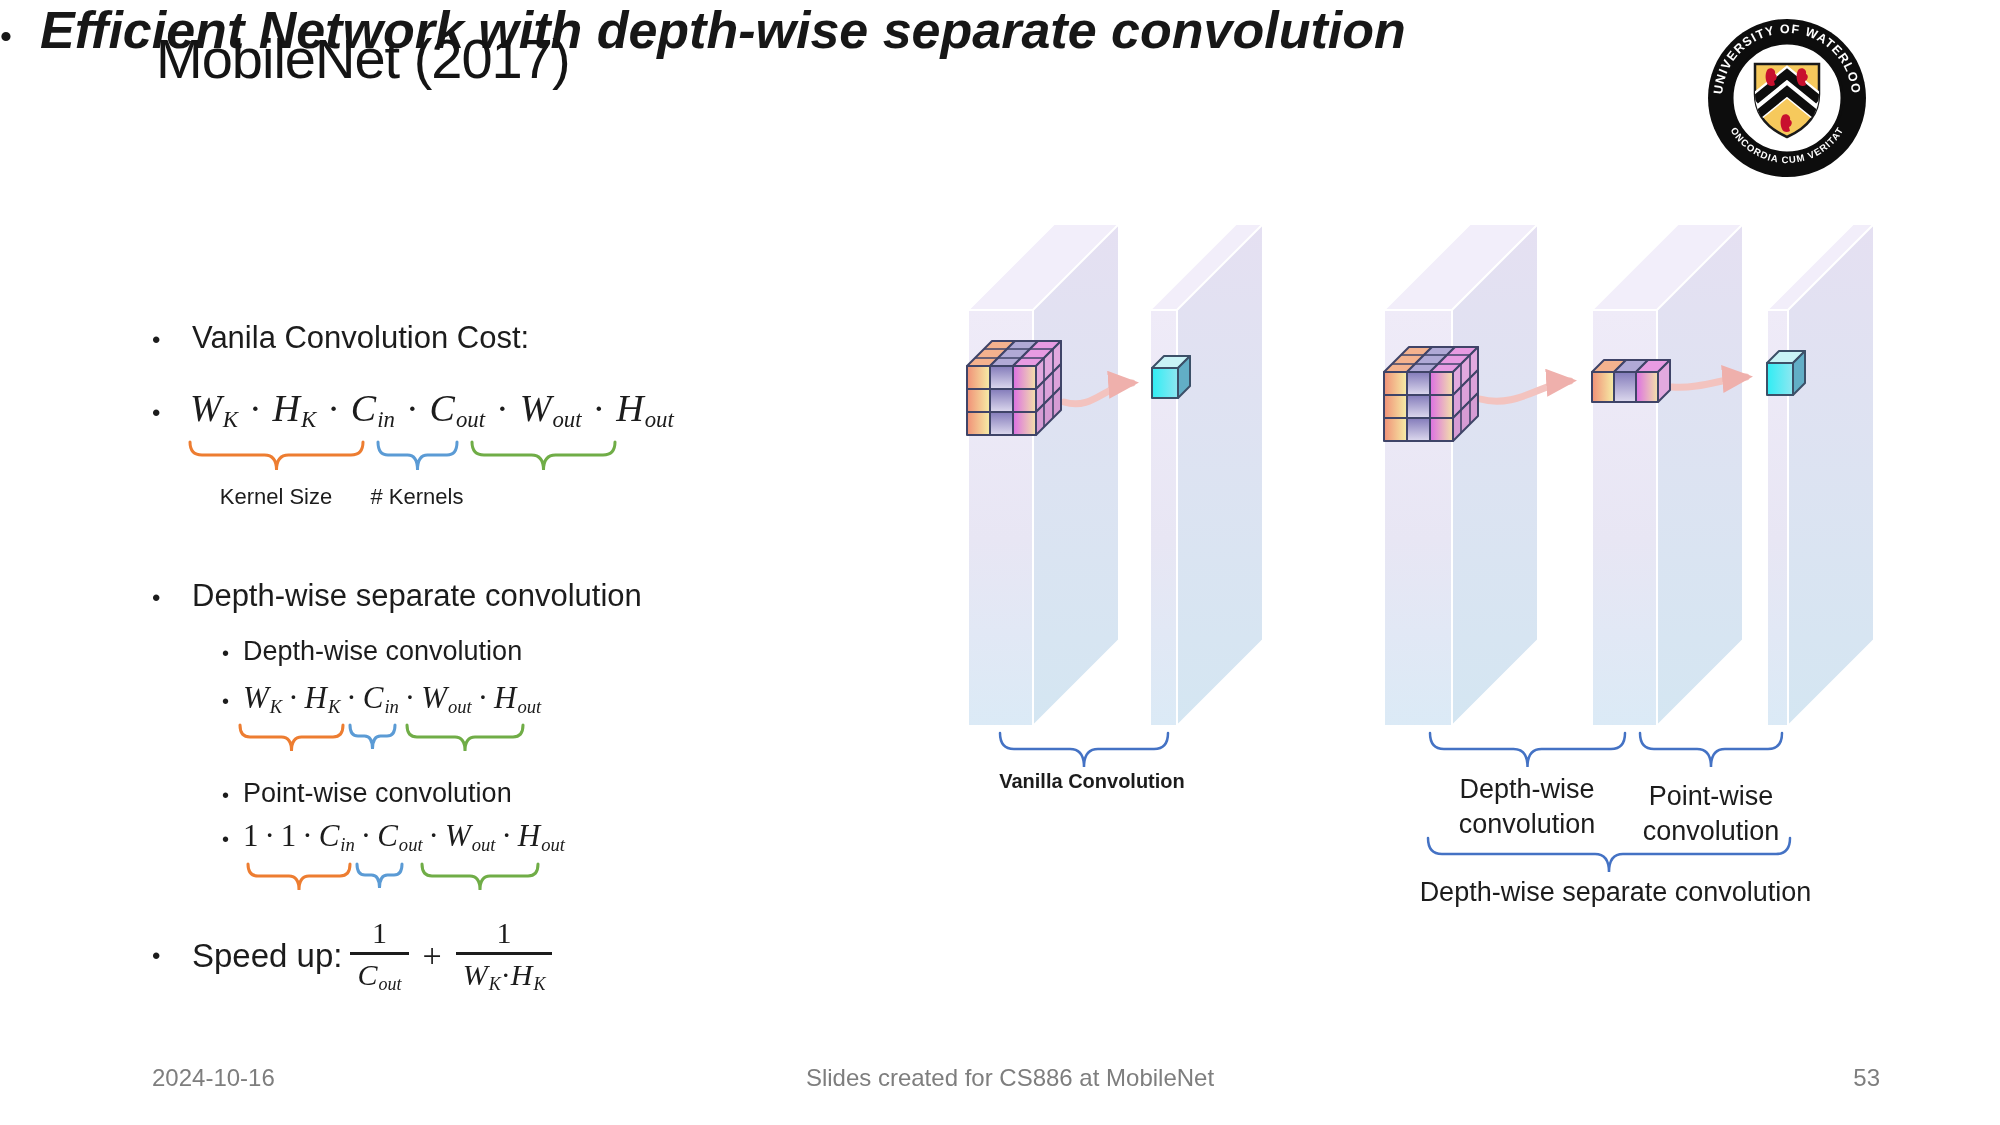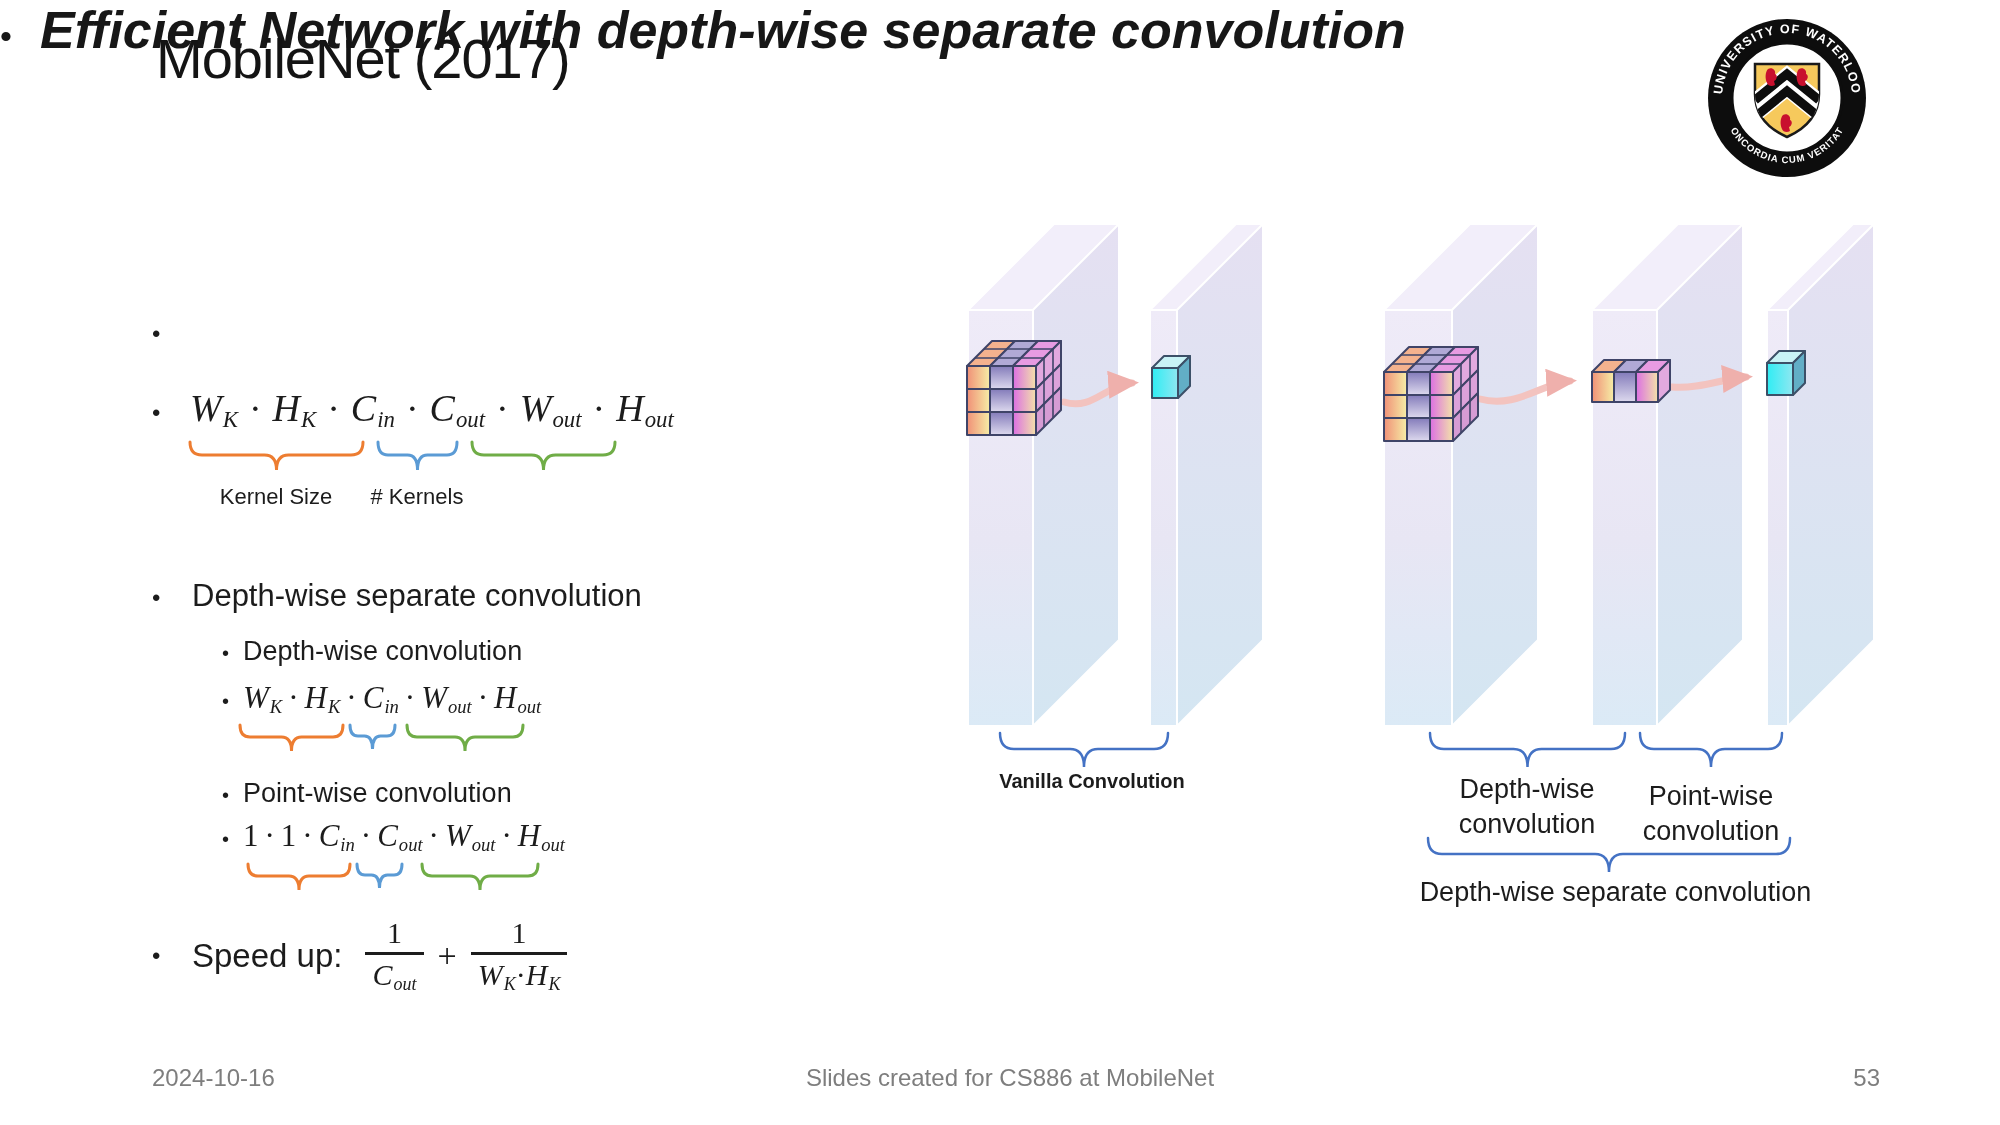--- a/index.html
+++ b/index.html
@@ -88,20 +88,21 @@
     </g>
   </svg>
 
   <div id="main-bullet">
     <span class="blt">•</span>
     <span>Efficient Network with depth-wise separate convolution</span>
   </div>
 
   <div class="l1row" style="left:152px;top:320px;">
     <span class="blt">•</span>
+    <span>Vanila Convolution Cost:</span>
   </div>
 
   <div class="math-row" style="left:152px;top:386px;font-size:38px;">
     <span class="blt" style="font-size:24px;width:38px;">•</span>
     <span class="term"><span class="mv">W</span><span class="ms">K</span></span>
     <span class="mdot">·</span>
     <span class="term"><span class="mv">H</span><span class="ms">K</span></span>
     <span class="mdot">·</span>
     <span class="term"><span class="mv">C</span><span class="ms">in</span></span>
     <span class="mdot">·</span>
@@ -153,21 +154,21 @@
     <span class="mdot tight">·</span>
     <span class="term"><span class="mv">C</span><span class="ms">out</span></span>
     <span class="mdot tight">·</span>
     <span class="term"><span class="mv">W</span><span class="ms">out</span></span>
     <span class="mdot tight">·</span>
     <span class="term"><span class="mv">H</span><span class="ms">out</span></span>
   </div>
 
   <div id="speedup">
     <span class="blt">•</span>
-    <span style="margin-right:17px;">Speed up:</span>
+    <span style="margin-right:2px;">Speed up:</span>
     <span class="frac">
       <span class="num mnum">1</span>
       <span class="den"><span class="mv">C</span><span class="ms">out</span></span>
     </span>
     <span class="plus">+</span>
     <span class="frac">
       <span class="num mnum">1</span>
       <span class="den"><span class="mv">W</span><span class="ms">K</span><span class="mnum">·</span><span class="mv">H</span><span class="ms">K</span></span>
     </span>
   </div>

